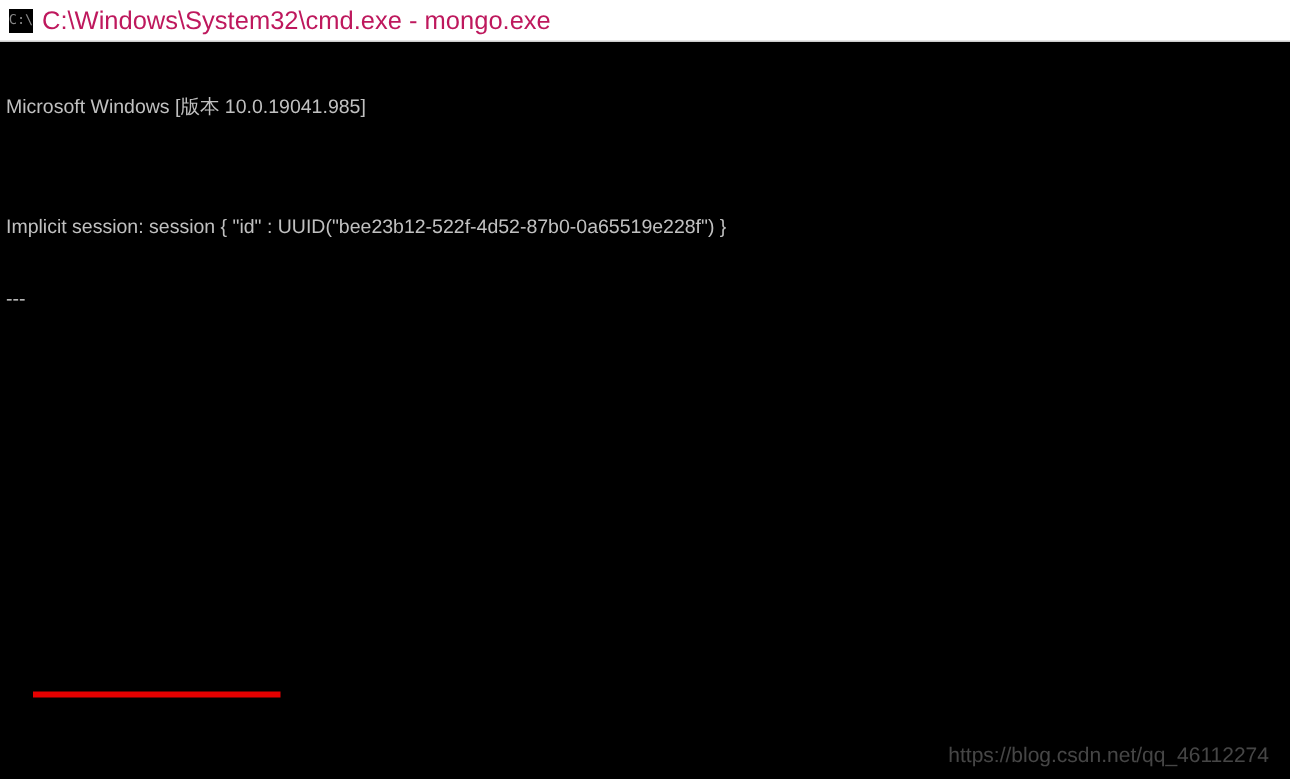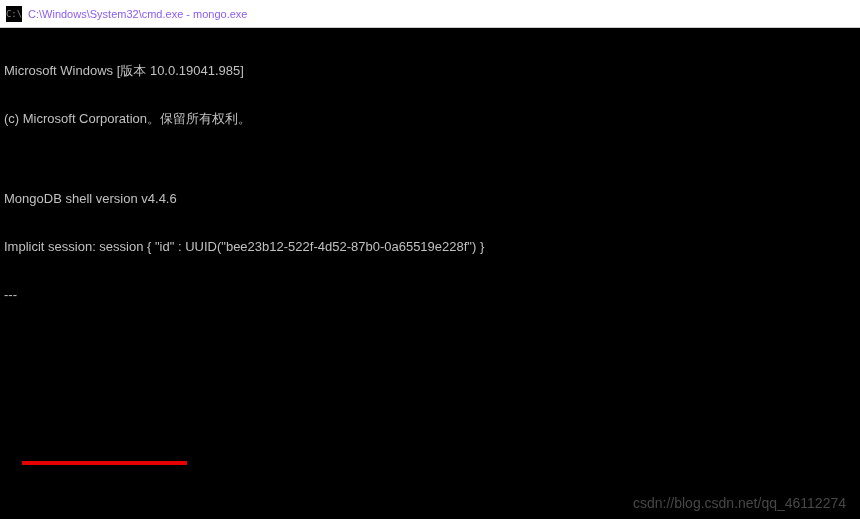--- a/index.html
+++ b/index.html
@@ -28,22 +28,22 @@
       display: flex;
       align-items: center;
       justify-content: center;
     }
     .titlebar-icon-inner {
       color: #888;
       font-size: 9px;
       font-family: monospace;
     }
     .titlebar-text {
-      color: #8b5cf6;
-      font-size: 11px;
+      color: #be185d;
+      font-size: 17px;
       font-family: 'Segoe UI', sans-serif;
     }
     .terminal {
       background: #000;
       color: #c0c0c0;
       padding: 3px 4px;
       font-family: Liberation Sans, sans-serif;
       font-size: 13px;
       line-height: 16px;
       white-space: pre;
@@ -74,36 +74,34 @@
 
 <div class="titlebar">
   <div class="titlebar-icon">
     <span class="titlebar-icon-inner">C:\</span>
   </div>
   <span class="titlebar-text">C:\Windows\System32\cmd.exe - mongo.exe</span>
 </div>
 
 <div class="terminal">
   <div class="line">Microsoft Windows [版本 10.0.19041.985]</div>
-  <div class="line">(c) Microsoft Corporation。保留所有权利。</div>
   <div class="line"></div>
-  <div class="line">MongoDB shell version v4.4.6</div>
   <div class="line">Implicit session: session { "id" : UUID("bee23b12-522f-4d52-87b0-0a65519e228f") }</div>
   <div class="line">---</div>
   
   
   
   
   
   
   <div class="line"></div>
   
   
   
   <div class="line"></div>
   
   
   
   
 </div>
 
 <div class="red-highlight"></div>
-<div class="watermark">csdn://blog.csdn.net/qq_46112274</div>
+<div class="watermark">https://blog.csdn.net/qq_46112274</div>
 
 </body></html>

